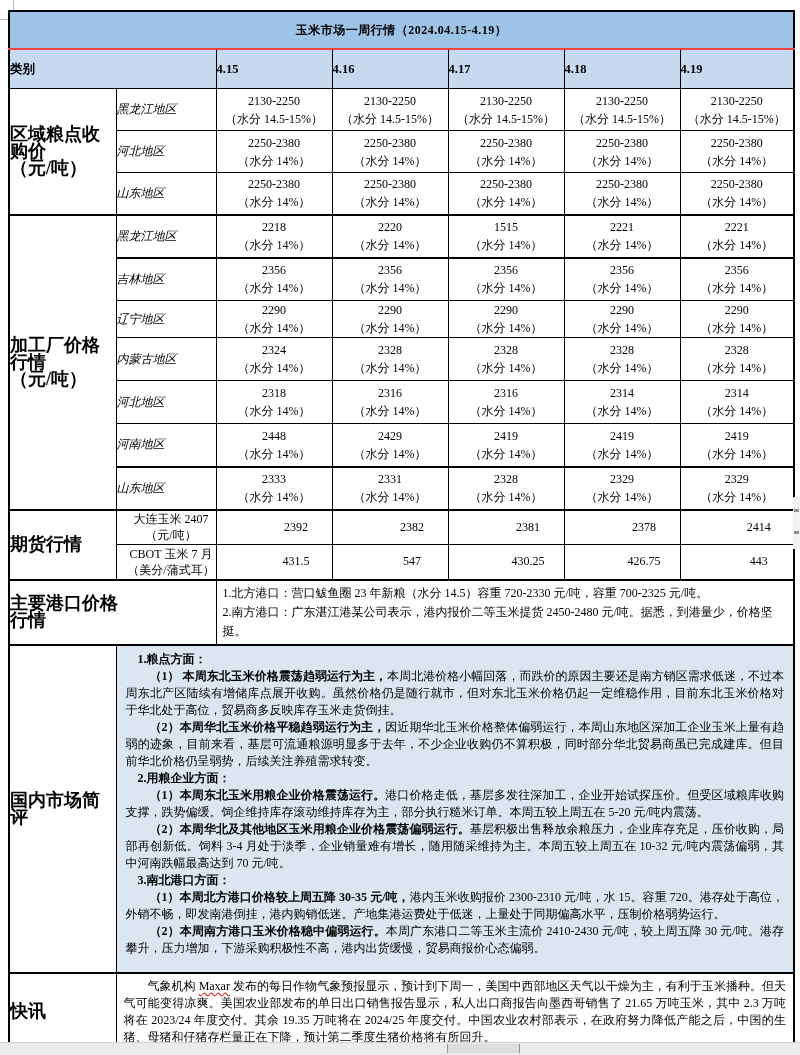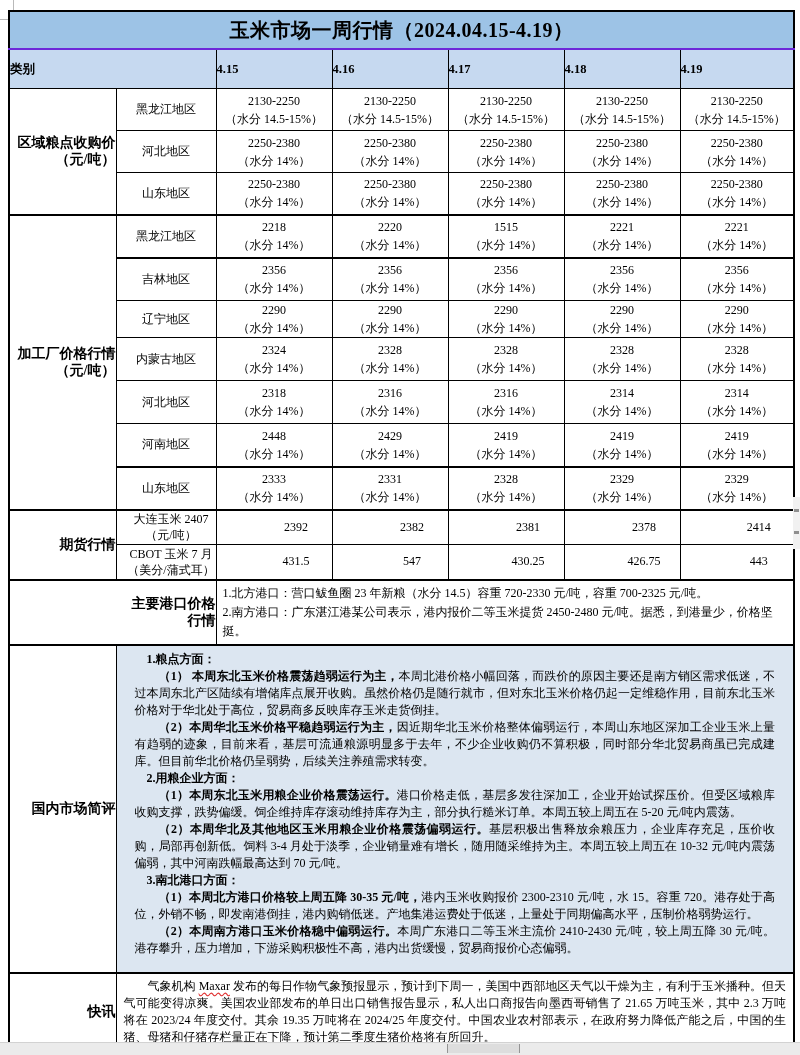--- a/index.html
+++ b/index.html
@@ -22,42 +22,42 @@
   table.sheet{
     position:absolute;left:8px;top:10px;width:785px;
     border-collapse:collapse;table-layout:fixed;
     border:2px solid #000;
   }
   td{border:1px solid #000;padding:0;vertical-align:middle;overflow:hidden;}
   tr.bt2 > td{border-top:2px solid #000;}
 
   .title-row td{
     height:36px;background:var(--title-bg,#9DC3E6);
-    font-weight:bold;font-size:20px;text-align:center;letter-spacing:.5px;
-    border-bottom:2px solid #6d28d9;
+    font-weight:bold;font-size:12px;text-align:center;letter-spacing:.5px;
+    border-bottom:2px solid #ef4444;
   }
   .header-row td{
     height:38px;background:var(--header-bg,#C6D9F0);
     font-weight:bold;font-size:12.5px;text-align:left;
   }
-  .sec-label{font-weight:bold;font-size:14px;text-align:right;line-height:17px;}
-  .region{font-size:12px;text-align:center;}
+  .sec-label{font-weight:bold;font-size:18px;text-align:left;line-height:17px;}
+  .region{font-size:12px;font-style:italic;}
   .val{font-size:12px;text-align:center;line-height:18px;}
   .val .note{font-size:12px;}
   .fut-sub{font-size:12px;text-align:center;line-height:16px;padding-left:10px;}
   .fut-val{font-size:12px;text-align:center;padding-left:44px;}
 
   .ports-cell{
     font-size:12px;line-height:19px;padding:3px 6px;text-align:left;vertical-align:middle;
   }
   .ports-cell b{font-weight:normal;}
 
   .review-cell{
     background:var(--review-bg,#DCE6F1);
-    font-size:12px;line-height:17px;padding:5px 18px;
+    font-size:12px;line-height:17px;padding:5px 9px;
     vertical-align:top;text-align:justify;
   }
   .news-cell{
     font-size:12px;line-height:17px;padding:4px 7px;
     vertical-align:top;text-align:justify;
   }
   p{margin:0;}
   .rv-h{font-weight:bold;text-indent:12px;}
   .rv-p{text-indent:24px;}
   .rv-p b{font-weight:bold;}

